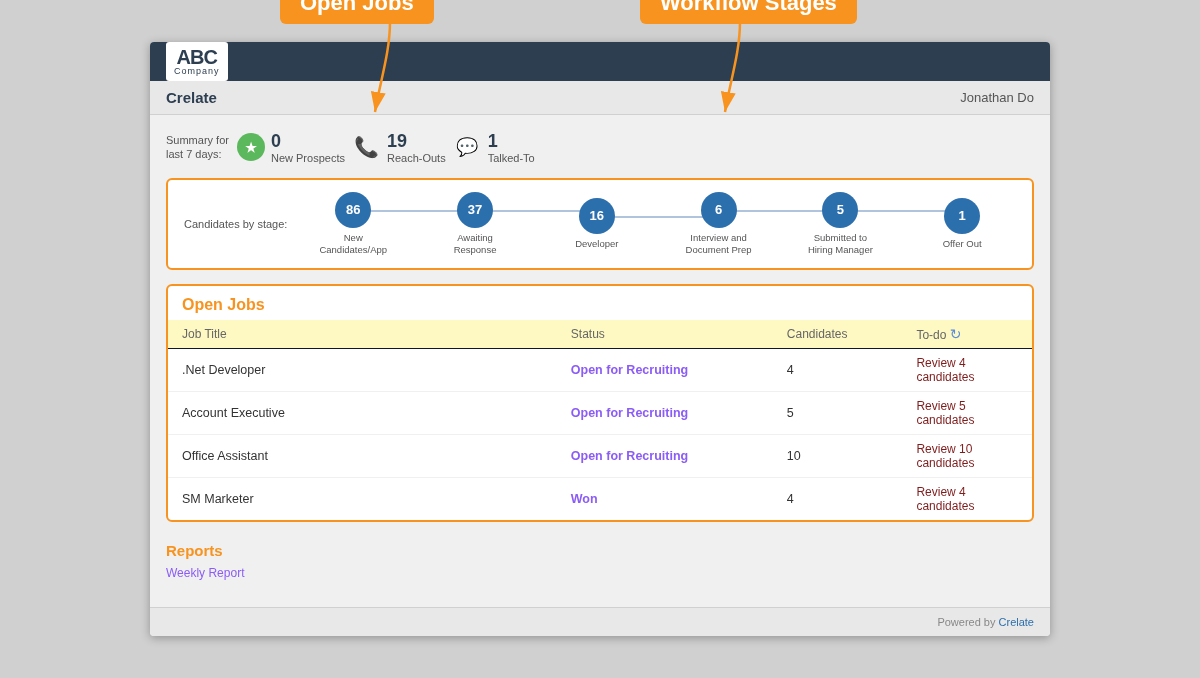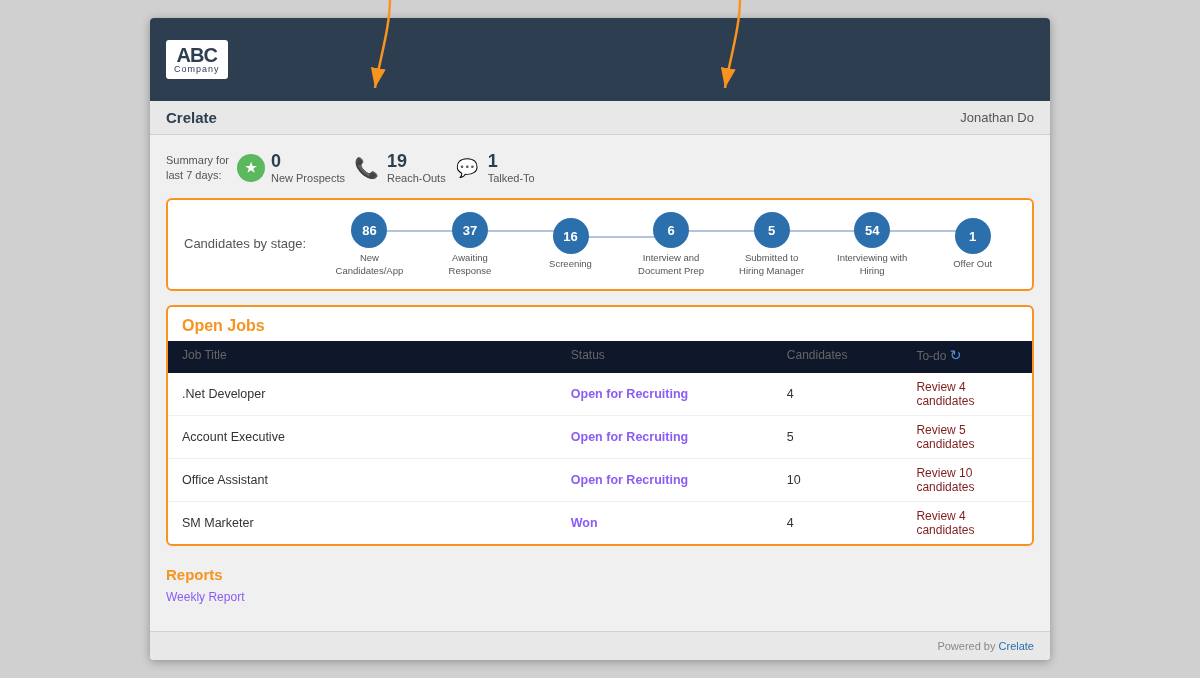--- a/index.html
+++ b/index.html
@@ -44,21 +44,21 @@
       width: 900px;
       background: #f5f5f5;
       border-radius: 4px;
       overflow: hidden;
       box-shadow: 0 2px 10px rgba(0,0,0,0.3);
     }
 
     
     .header {
       background: #2c3e50;
-      padding: 22px 16px;
+      padding: 0 16px;
       display: flex;
       align-items: center;
     }
     .logo-box {
       background: white;
       padding: 5px 8px;
       border-radius: 3px;
       display: flex;
       flex-direction: column;
       align-items: center;
@@ -163,23 +163,23 @@
       border: 2px solid #f7931e;
       border-radius: 6px;
       background: white;
       padding: 12px 16px;
       margin-bottom: 14px;
       display: flex;
       align-items: center;
       gap: 0;
     }
     .candidates-label {
-      font-size: 13px;
+      font-size: 11px;
       color: #555;
-      margin-right: 20px;
+      margin-right: 12px;
       min-width: 55px;
       line-height: 1.3;
       text-align: right;
     }
     .stages-list {
       display: flex;
       align-items: center;
       gap: 14px;
       flex: 1;
     }
@@ -236,22 +236,22 @@
       font-weight: bold;
       color: #f7931e;
       padding: 10px 14px 6px;
     }
     .jobs-table {
       width: 100%;
       border-collapse: collapse;
       font-size: 12.5px;
     }
     .jobs-table thead tr {
-      background: #0f172a;
-      border-bottom: 4px solid #0f172a;
+      background: #fef9c3;
+      border-bottom: 1px solid #0f172a;
     }
     .jobs-table th {
       padding: 6px 14px;
       text-align: left;
       color: #666;
       font-weight: normal;
       font-size: 12px;
     }
     .jobs-table td {
       padding: 7px 14px;
@@ -393,33 +393,29 @@
         <div class="stage-item">
       <div class="stage-bubble">86</div>
       <div class="stage-label">New Candidates/App</div>
     </div>
             <div class="stage-item">
       <div class="stage-bubble">37</div>
       <div class="stage-label">Awaiting Response</div>
     </div>
             <div class="stage-item">
       <div class="stage-bubble">16</div>
-      <div class="stage-label">Screening</div>
+      <div class="stage-label">Developer</div>
     </div>
             <div class="stage-item">
       <div class="stage-bubble">6</div>
       <div class="stage-label">Interview and Document Prep</div>
     </div>
             <div class="stage-item">
       <div class="stage-bubble">5</div>
       <div class="stage-label">Submitted to Hiring Manager</div>
-    </div>
-            <div class="stage-item">
-      <div class="stage-bubble">54</div>
-      <div class="stage-label">Interviewing with Hiring</div>
     </div>
             <div class="stage-item">
       <div class="stage-bubble">1</div>
       <div class="stage-label">Offer Out</div>
     </div>
           </div>
       </div>
 
       <div class="open-jobs-section">
         <div class="open-jobs-title">Open Jobs</div>

